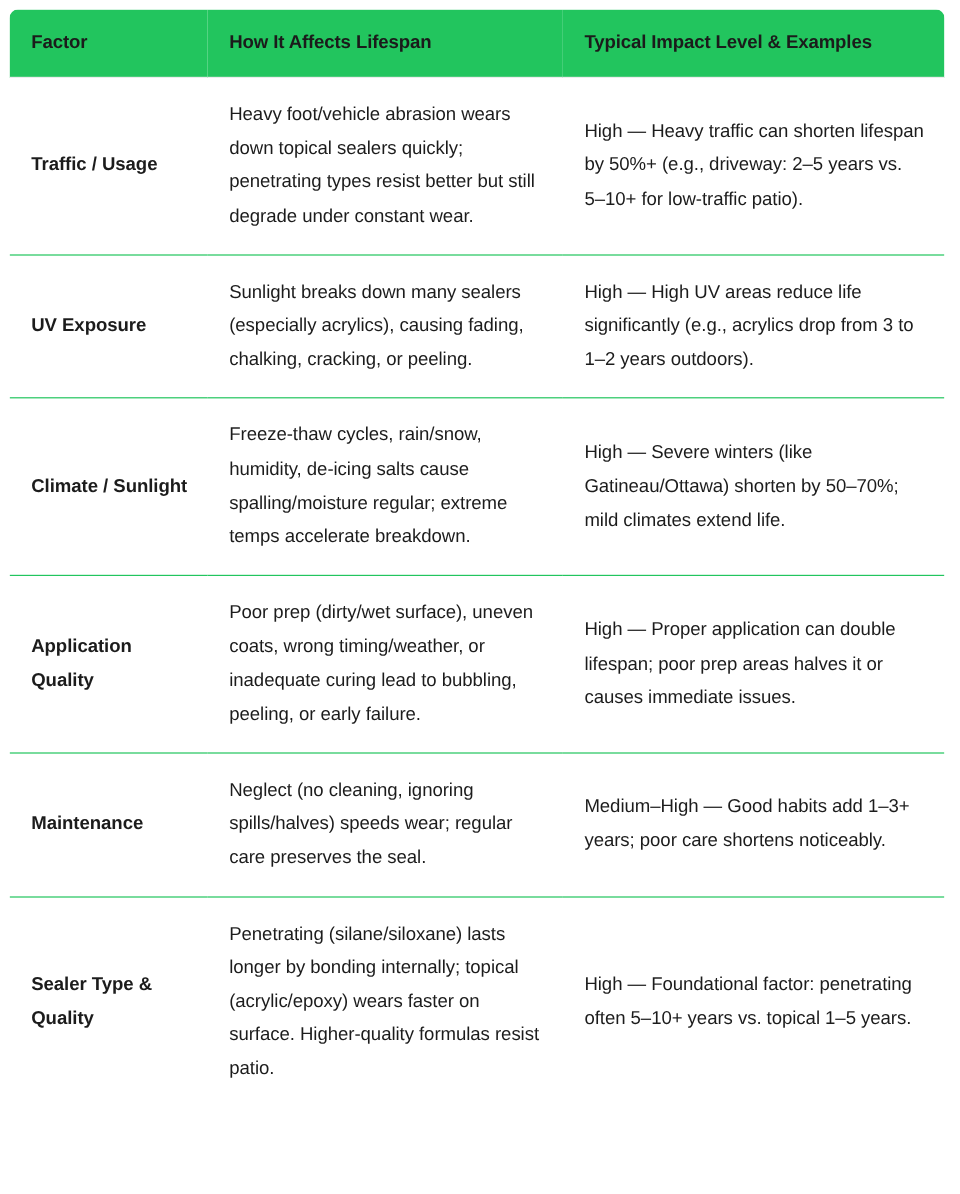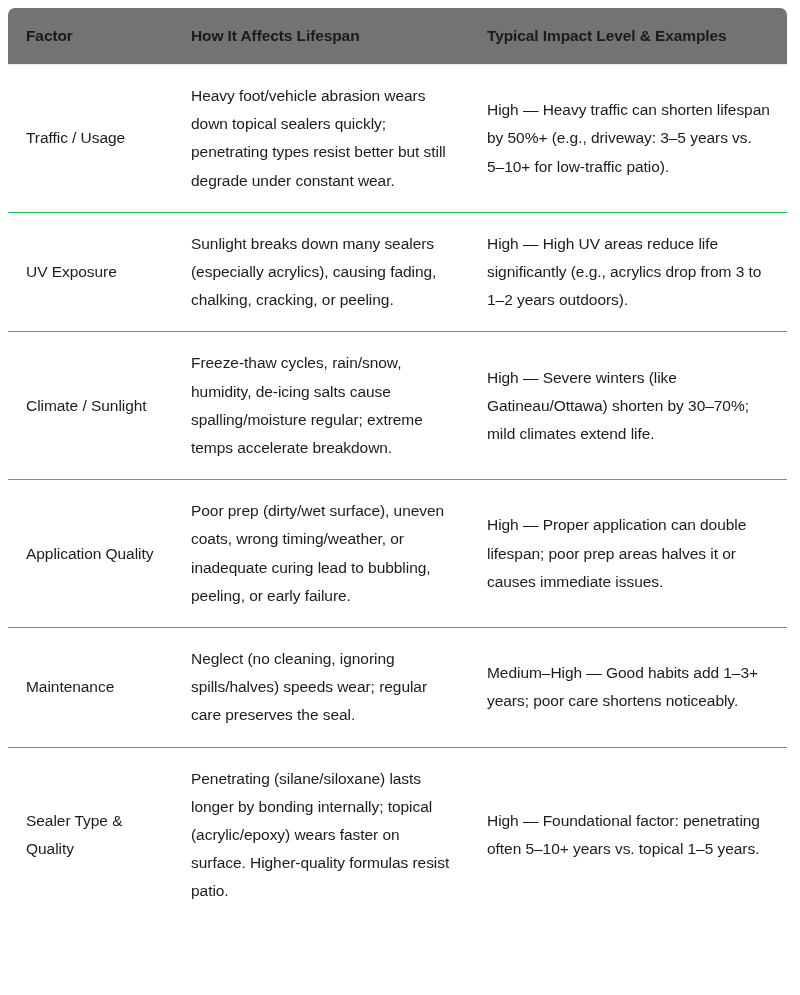--- a/index.html
+++ b/index.html
@@ -29,21 +29,21 @@
     overflow: hidden;
   }
 
   table.factor-table {
     width: 779px;
     border-collapse: collapse;
     table-layout: fixed;
   }
 
   table.factor-table thead tr {
-    background: #737373;
+    background: #22c55e;
   }
 
   table.factor-table thead th {
     text-align: left;
     font-weight: bold;
     font-size: 15.5px;
     color: #1b1b1b;
     padding: 19px 16px 19px 18px;
     letter-spacing: -0.1px;
     vertical-align: middle;
@@ -58,21 +58,21 @@
     padding: 17px 16px 17px 18px;
     border-top: 1px solid #22c55e;
     letter-spacing: -0.05px;
   }
 
   table.factor-table tbody tr:first-child td {
     border-top: 1px solid #ececec;
   }
 
   td.col-factor {
-    font-weight: normal;
+    font-weight: bold;
     color: #141414;
     line-height: 1.82;
   }
 
   
   col.c1 { width: 165px; }
   col.c2 { width: 296px; }
   col.c3 { width: 318px; }
 </style>
 </head>
@@ -90,31 +90,31 @@
         <tr>
           <th>Factor</th>
           <th>How It Affects Lifespan</th>
           <th>Typical Impact Level &amp; Examples</th>
         </tr>
       </thead>
       <tbody>
         <tr>
           <td class="col-factor">Traffic / Usage</td>
           <td class="col-effect">Heavy foot/vehicle abrasion wears down topical sealers quickly; penetrating types resist better but still degrade under constant wear.</td>
-          <td class="col-impact">High — Heavy traffic can shorten lifespan by 50%+ (e.g., driveway: 3–5 years vs. 5–10+ for low-traffic patio).</td>
+          <td class="col-impact">High — Heavy traffic can shorten lifespan by 50%+ (e.g., driveway: 2–5 years vs. 5–10+ for low-traffic patio).</td>
         </tr>
         <tr>
           <td class="col-factor">UV Exposure</td>
           <td class="col-effect">Sunlight breaks down many sealers (especially acrylics), causing fading, chalking, cracking, or peeling.</td>
           <td class="col-impact">High — High UV areas reduce life significantly (e.g., acrylics drop from 3 to 1–2 years outdoors).</td>
         </tr>
         <tr>
           <td class="col-factor">Climate / Sunlight</td>
           <td class="col-effect">Freeze-thaw cycles, rain/snow, humidity, de-icing salts cause spalling/moisture regular; extreme temps accelerate breakdown.</td>
-          <td class="col-impact">High — Severe winters (like Gatineau/Ottawa) shorten by 30–70%; mild climates extend life.</td>
+          <td class="col-impact">High — Severe winters (like Gatineau/Ottawa) shorten by 50–70%; mild climates extend life.</td>
         </tr>
         <tr>
           <td class="col-factor">Application Quality</td>
           <td class="col-effect">Poor prep (dirty/wet surface), uneven coats, wrong timing/weather, or inadequate curing lead to bubbling, peeling, or early failure.</td>
           <td class="col-impact">High — Proper application can double lifespan; poor prep areas halves it or causes immediate issues.</td>
         </tr>
         <tr>
           <td class="col-factor">Maintenance</td>
           <td class="col-effect">Neglect (no cleaning, ignoring spills/halves) speeds wear; regular care preserves the seal.</td>
           <td class="col-impact">Medium–High — Good habits add 1–3+ years; poor care shortens noticeably.</td>

